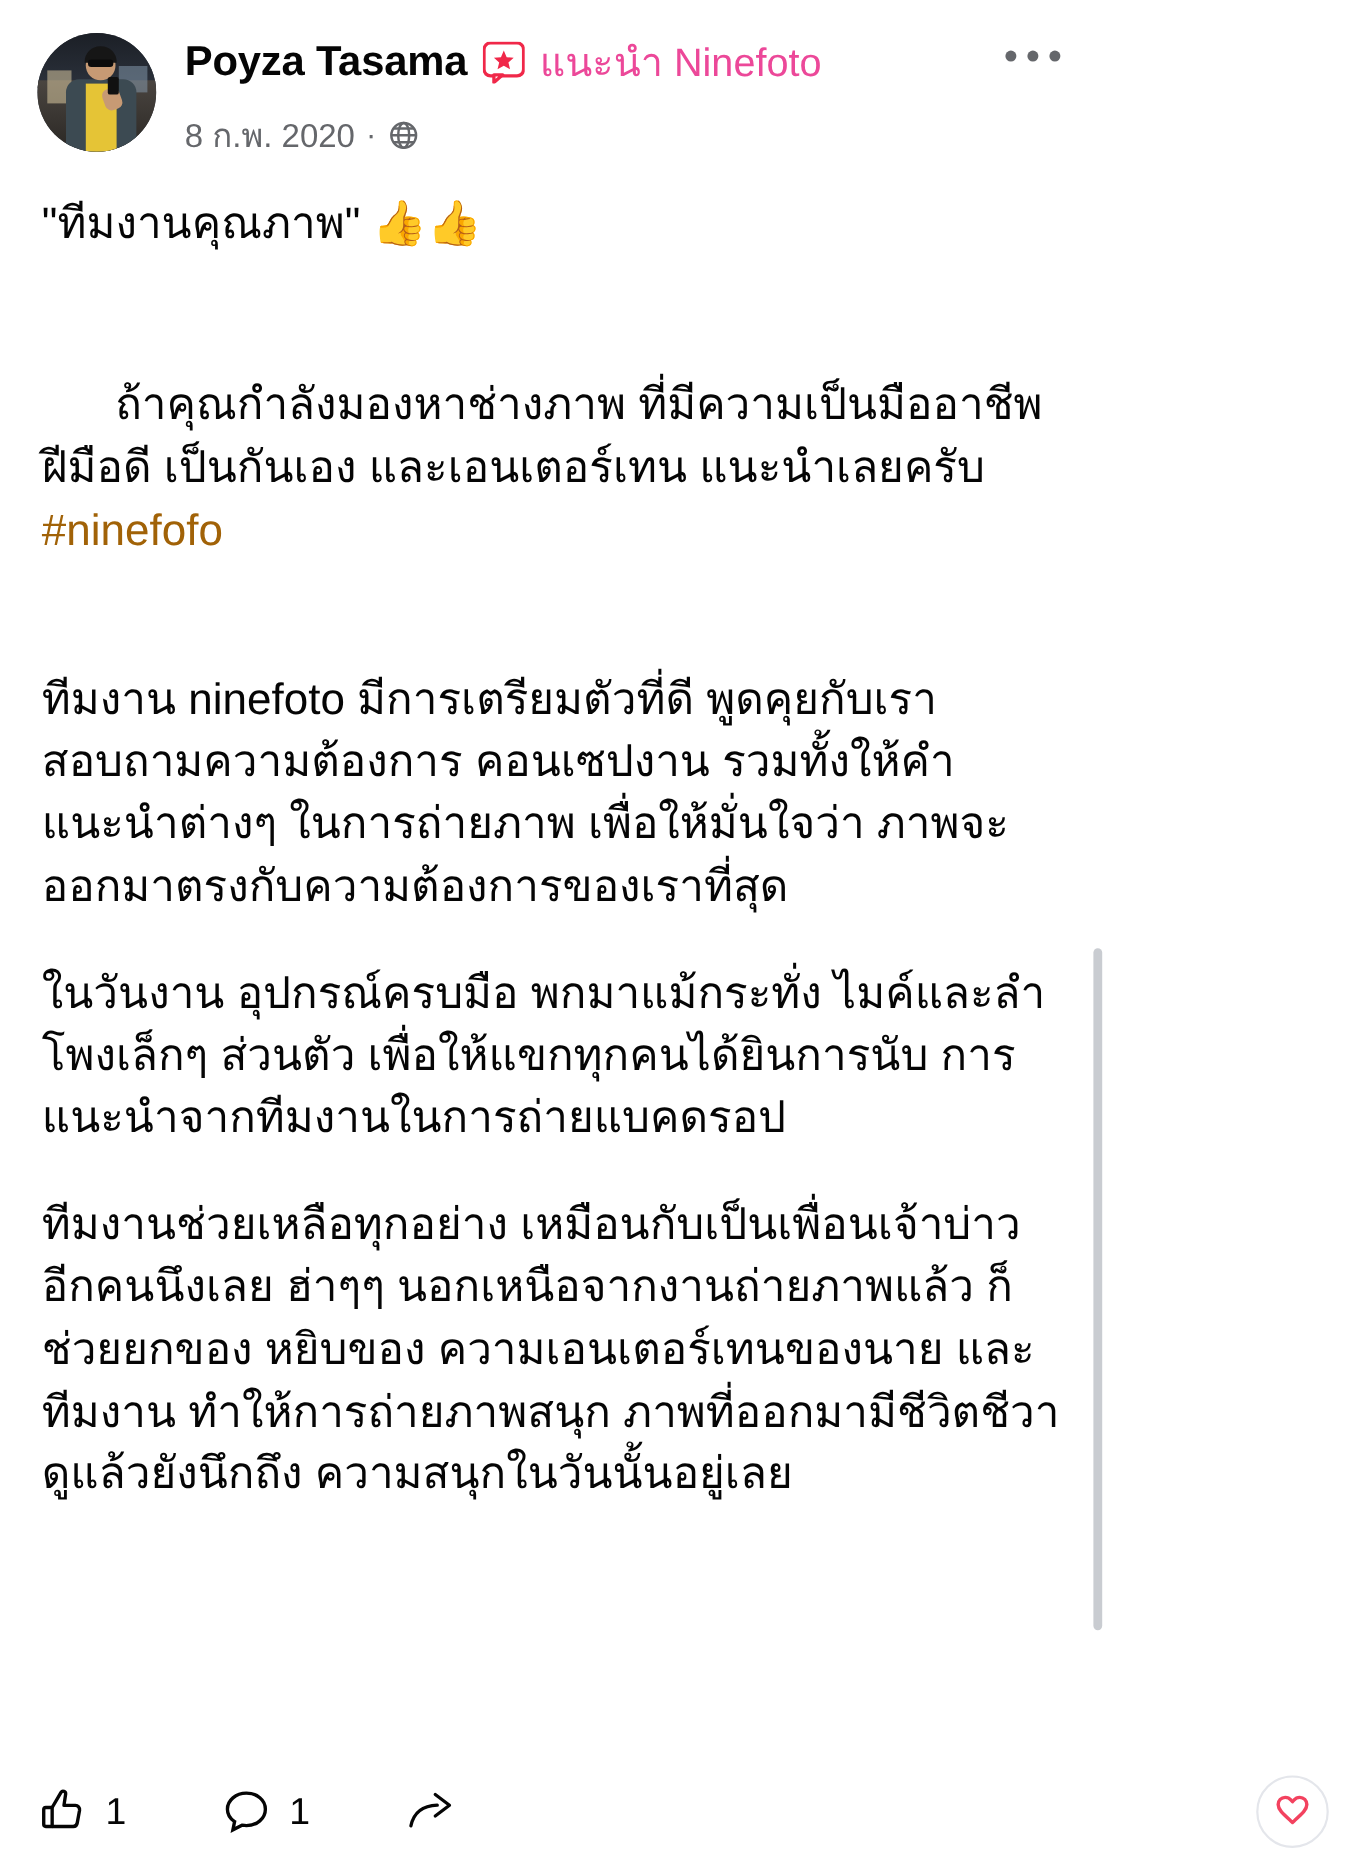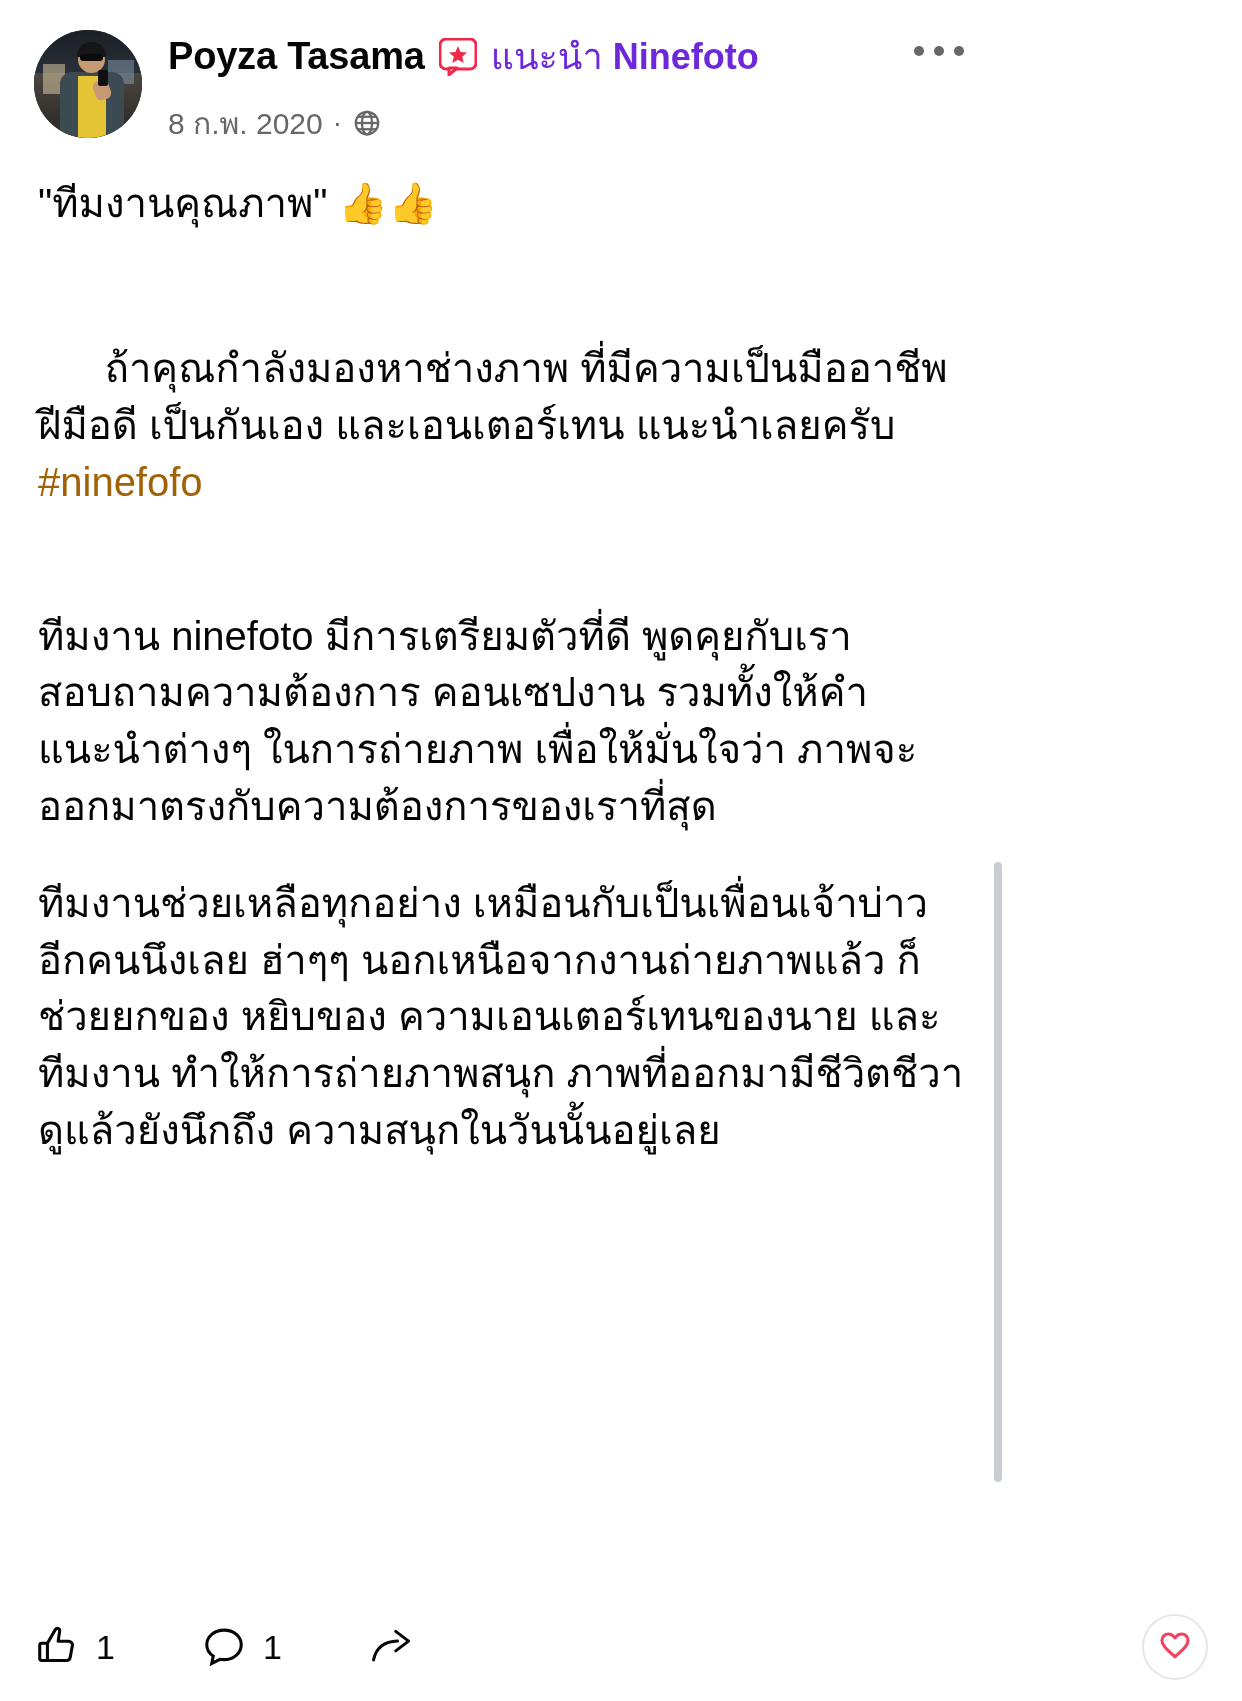--- a/index.html
+++ b/index.html
@@ -125,24 +125,24 @@
   .badge-icon {
     width: 38px;
     height: 38px;
     margin: 0 14px 0 14px;
     flex: 0 0 38px;
     position: relative;
   }
   .badge-icon svg { display: block; }
   .recommend-text {
     font-size: 36px;
-    color: #6d28d9;
+    color: #ec4899;
     font-weight: normal;
   }
-  .recommend-text b { font-weight: bold; }
+  .recommend-text b { font-weight: normal; }
   .meta-line {
     margin-top: 22px;
     display: flex;
     align-items: center;
     color: #65676b;
     font-size: 30px;
   }
   .meta-dot {
     margin: 0 10px;
     font-size: 28px;
@@ -295,20 +295,21 @@
 
   <div class="post-body">
     <p class="para quote">"ทีมงานคุณภาพ" 👍👍</p>
 
     <p class="para">
       <span>ถ้าคุณกำลังมองหาช่างภาพ ที่มีความเป็นมืออาชีพ ฝีมือดี เป็นกันเอง และเอนเตอร์เทน แนะนำเลยครับ </span><span class="hashtag">#ninefofo</span>
     </p>
 
     <p class="para">ทีมงาน ninefoto มีการเตรียมตัวที่ดี พูดคุยกับเรา สอบถามความต้องการ คอนเซปงาน รวมทั้งให้คำแนะนำต่างๆ ในการถ่ายภาพ เพื่อให้มั่นใจว่า ภาพจะออกมาตรงกับความต้องการของเราที่สุด</p>
 
+    <p class="para">ในวันงาน อุปกรณ์ครบมือ พกมาแม้กระทั่ง ไมค์และลำโพงเล็กๆ ส่วนตัว เพื่อให้แขกทุกคนได้ยินการนับ การแนะนำจากทีมงานในการถ่ายแบคดรอป</p>
 
     <p class="para">ทีมงานช่วยเหลือทุกอย่าง เหมือนกับเป็นเพื่อนเจ้าบ่าวอีกคนนึงเลย ฮ่าๆๆ นอกเหนือจากงานถ่ายภาพแล้ว ก็ช่วยยกของ หยิบของ ความเอนเตอร์เทนของนาย และทีมงาน ทำให้การถ่ายภาพสนุก ภาพที่ออกมามีชีวิตชีวา ดูแล้วยังนึกถึง ความสนุกในวันนั้นอยู่เลย</p>
 
 
   </div>
 
   <div class="scrollbar"></div>
 
   <div class="post-footer">
     <div class="action">

